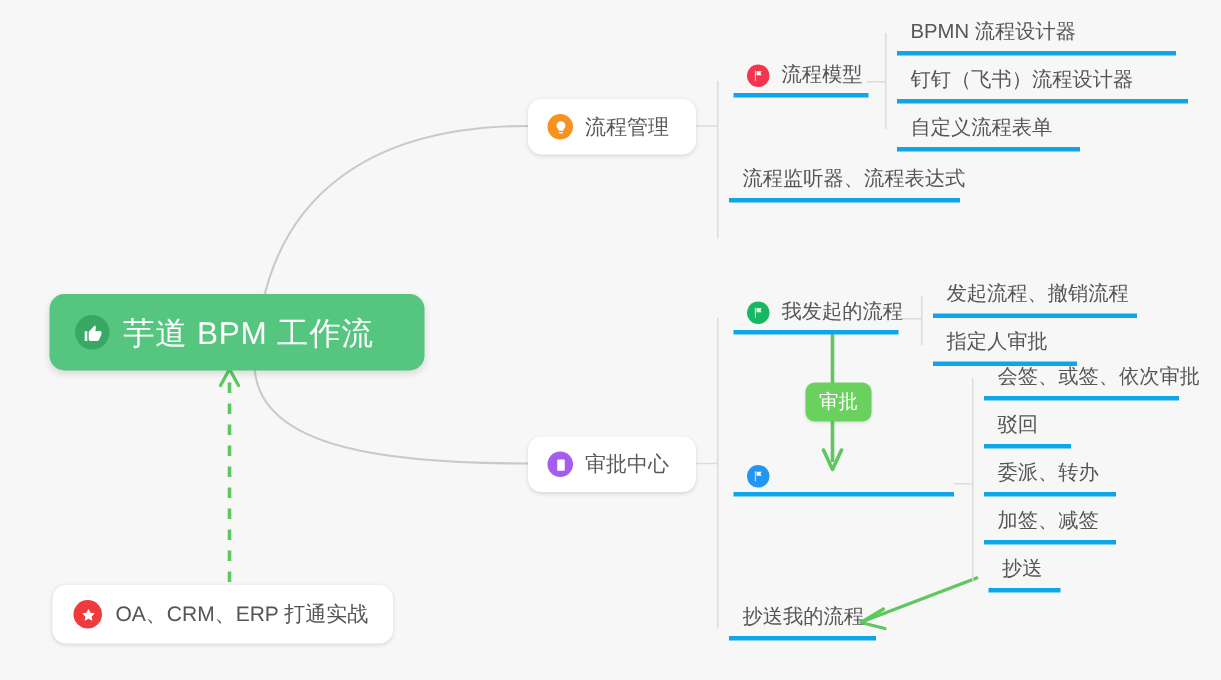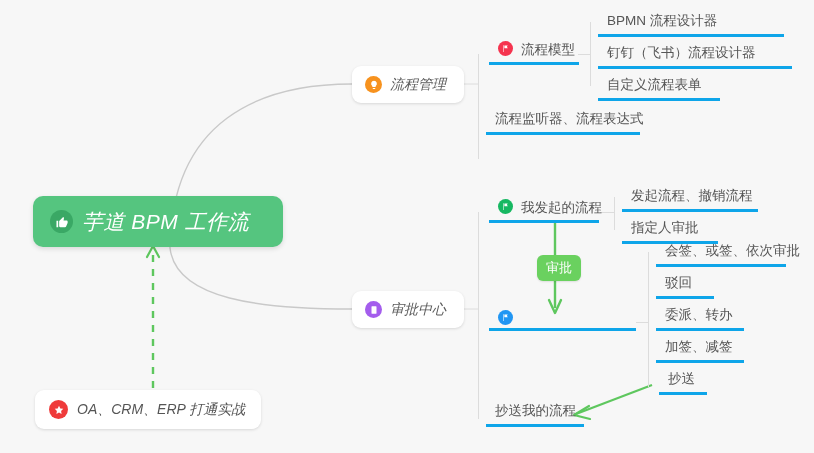--- a/index.html
+++ b/index.html
@@ -16,21 +16,21 @@
   
   .node{
     position:absolute;
     display:flex;align-items:center;
     background:#fff;
     border-radius:9px;
     box-shadow:0 1px 3px rgba(0,0,0,0.13);
     white-space:nowrap;
     box-sizing:border-box;
   }
-  .node .label{color:#5a5a5a;font-style:italic;}
+  .node .label{color:#5a5a5a;}
 
   
   .root{
     left:33px;top:196px;width:250px;height:51px;
     background:#55c57f;
     border-radius:10px;
     box-shadow:0 2px 5px rgba(0,0,0,0.12);
     padding-left:17px;
   }
   .root .label{
@@ -63,21 +63,21 @@
   
   .leaf{
     position:absolute;
     font-size:13.5px;color:#565656;
     white-space:nowrap;
     padding:0 9px 4px 9px;
     border-bottom:3px solid #0ea5e9;
     box-sizing:border-box;
     line-height:18px;
   }
-  .leaf.with-icon{display:flex;align-items:flex-start;padding-bottom:3px;}
+  .leaf.with-icon{display:flex;align-items:center;padding-bottom:3px;}
   .leaf.with-icon .ltxt{margin-left:8px;}
 
   
   .bracket{
     position:absolute;
     border-left:1px solid #dcdcdc;
     box-sizing:border-box;
   }
   .hline{position:absolute;border-top:1px solid #dcdcdc;}
 

